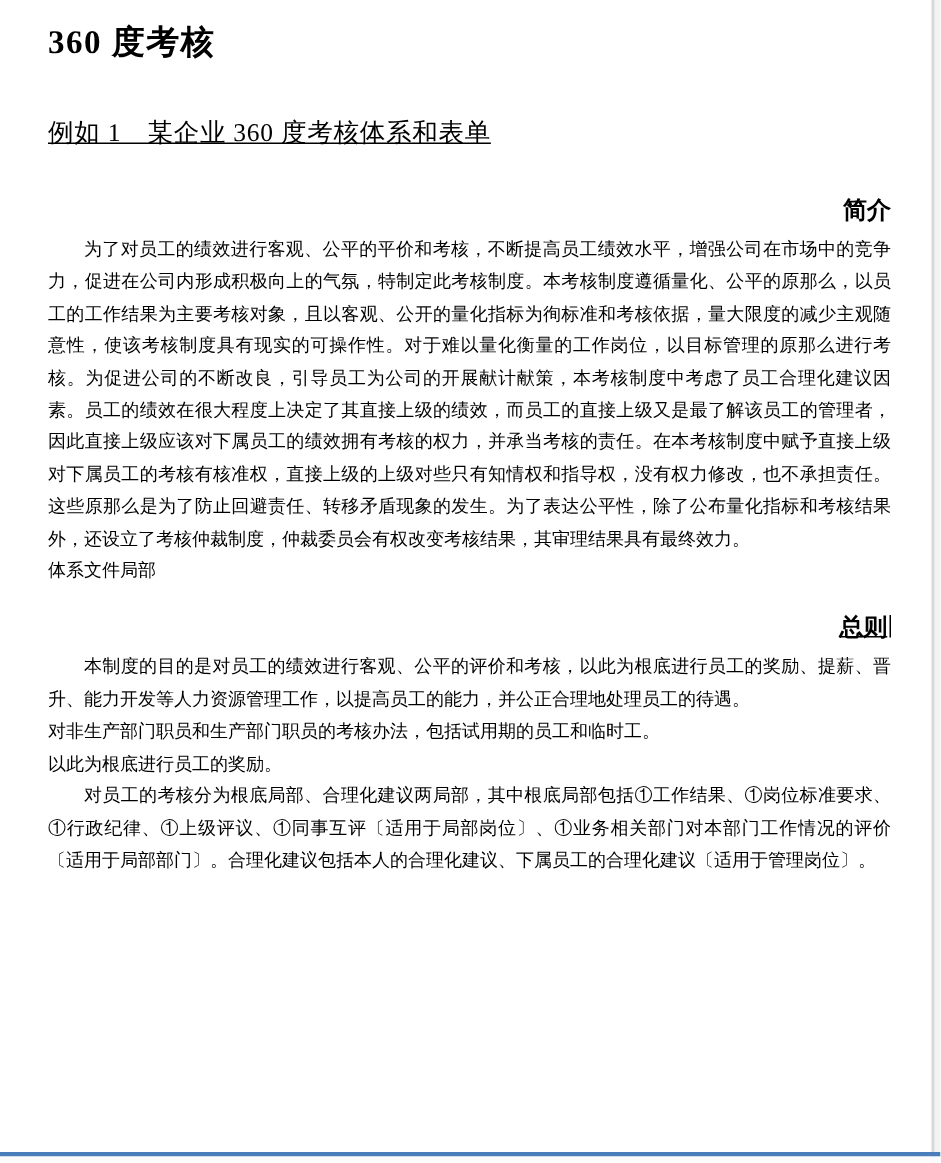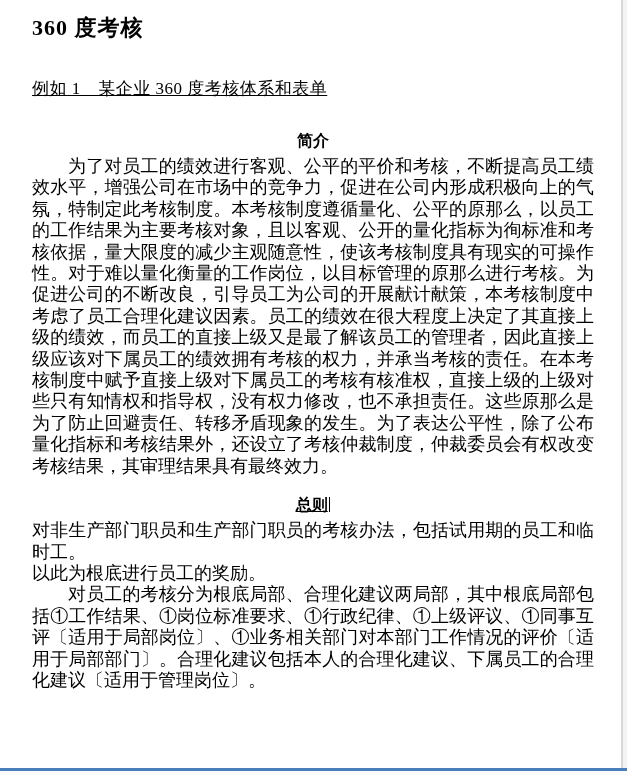--- a/index.html
+++ b/index.html
@@ -24,26 +24,26 @@
     letter-spacing: 1px;
   }
   .example-heading {
     font-size: 17px; font-weight: 400;
     text-decoration: underline;
     margin-top: 36px; line-height: 22px;
     letter-spacing: 0.5px;
   }
   .section-heading {
     font-size: 16px; font-weight: 700;
-    text-align: center; line-height: 22px;
+    text-align: right; line-height: 22px;
   }
   .intro-heading { margin: 30px 0 4px 0; }
   .general-heading { margin: 17px 0 4px 0; text-decoration: underline; }
   .body-par {
-    font-size: 18px;
+    font-size: 12px;
     line-height: 21.4px;
     text-align: justify;
     text-justify: inter-ideograph;
   }
   .indent { text-indent: 2em; }
   .text-cursor {
     display: inline-block;
     width: 1.5px; height: 15px;
     background: #000;
     vertical-align: -2px;
@@ -76,24 +76,26 @@
 <div class="page-surface">
 
   <h1 class="doc-title">360 度考核</h1>
 
   <h2 class="example-heading">例如 1　某企业 360 度考核体系和表单</h2>
 
   <h3 class="section-heading intro-heading">简介</h3>
 
   <p class="body-par indent">为了对员工的绩效进行客观、公平的平价和考核，不断提高员工绩效水平，增强公司在市场中的竞争力，促进在公司内形成积极向上的气氛，特制定此考核制度。本考核制度遵循量化、公平的原那么，以员工的工作结果为主要考核对象，且以客观、公开的量化指标为徇标准和考核依据，量大限度的减少主观随意性，使该考核制度具有现实的可操作性。对于难以量化衡量的工作岗位，以目标管理的原那么进行考核。为促进公司的不断改良，引导员工为公司的开展献计献策，本考核制度中考虑了员工合理化建议因素。员工的绩效在很大程度上决定了其直接上级的绩效，而员工的直接上级又是最了解该员工的管理者，因此直接上级应该对下属员工的绩效拥有考核的权力，并承当考核的责任。在本考核制度中赋予直接上级对下属员工的考核有核准权，直接上级的上级对些只有知情权和指导权，没有权力修改，也不承担责任。这些原那么是为了防止回避责任、转移矛盾现象的发生。为了表达公平性，除了公布量化指标和考核结果外，还设立了考核仲裁制度，仲裁委员会有权改变考核结果，其审理结果具有最终效力。</p>
 
+  <p class="body-par">体系文件局部</p>
 
 
   <h3 class="section-heading general-heading"><span>总则</span><span class="text-cursor"></span></h3>
 
+  <p class="body-par indent">本制度的目的是对员工的绩效进行客观、公平的评价和考核，以此为根底进行员工的奖励、提薪、晋升、能力开发等人力资源管理工作，以提高员工的能力，并公正合理地处理员工的待遇。</p>
 
   <p class="body-par">对非生产部门职员和生产部门职员的考核办法，包括试用期的员工和临时工。</p>
 
   <p class="body-par">以此为根底进行员工的奖励。</p>
 
   <p class="body-par indent">对员工的考核分为根底局部、合理化建议两局部，其中根底局部包括①工作结果、①岗位标准要求、①行政纪律、①上级评议、①同事互评〔适用于局部岗位〕、①业务相关部门对本部门工作情况的评价〔适用于局部部门〕。合理化建议包括本人的合理化建议、下属员工的合理化建议〔适用于管理岗位〕。</p>
 
 </div>
 
 <div class="right-edge-strip"></div>

